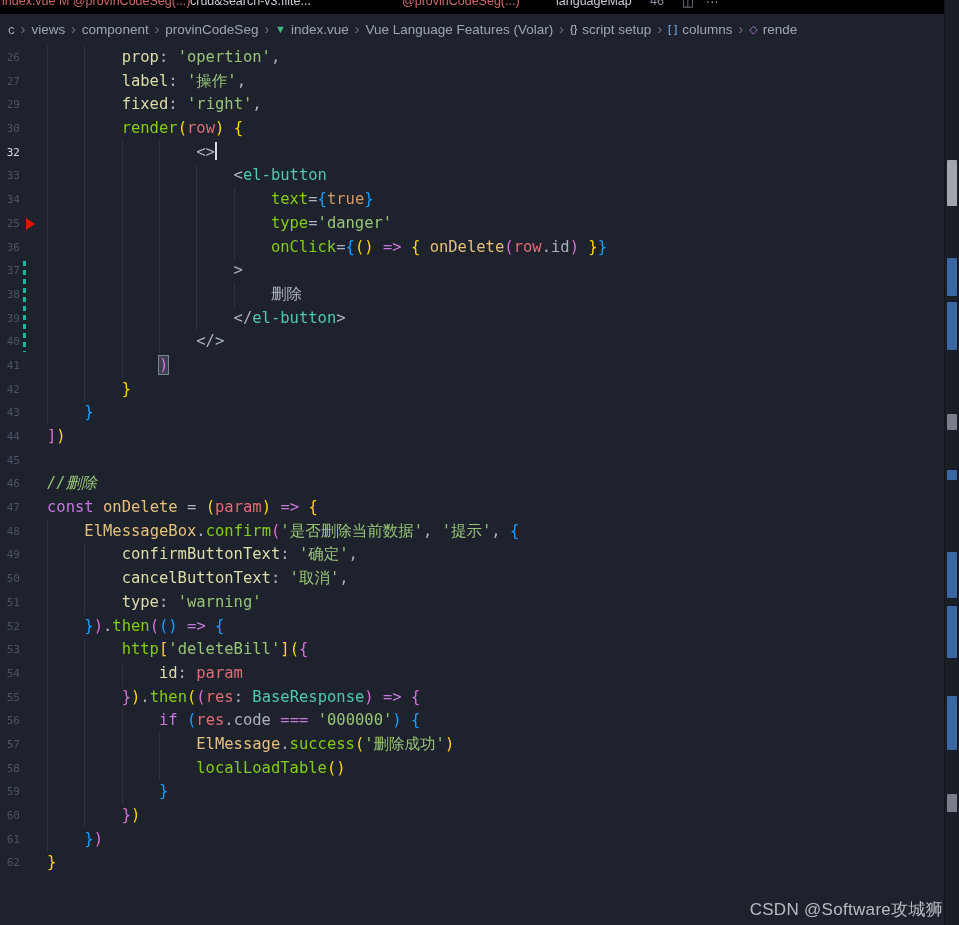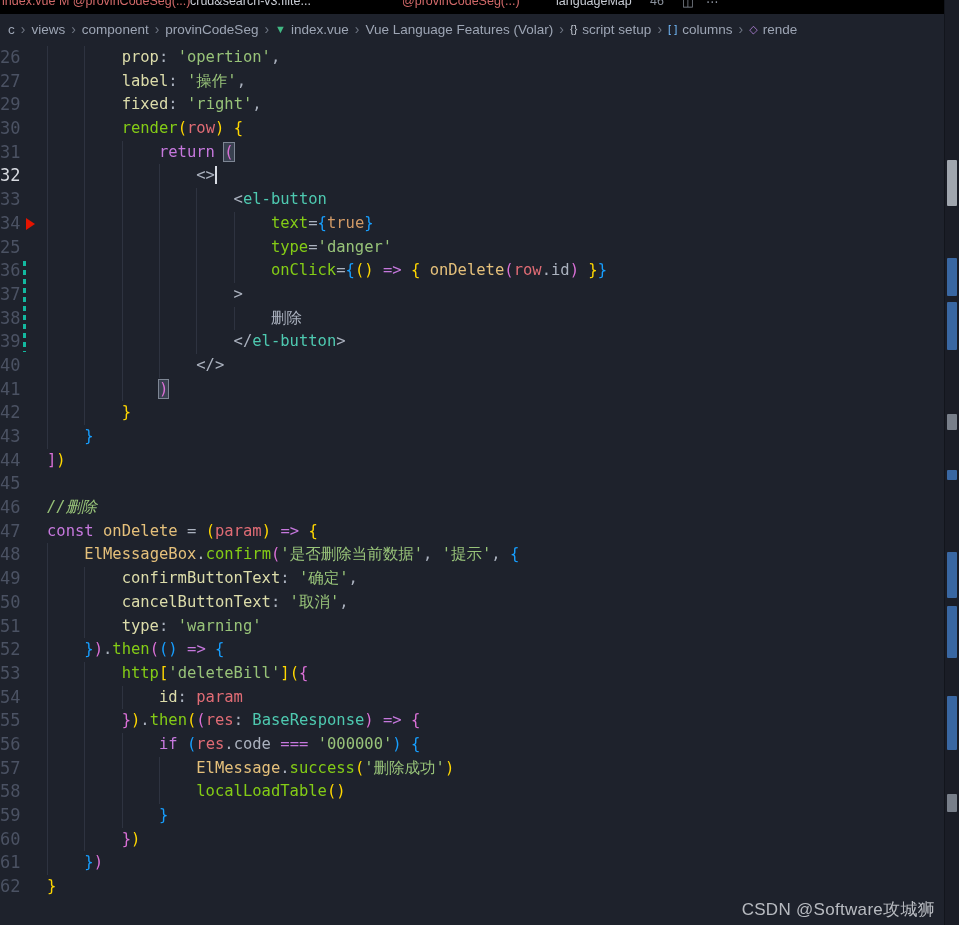--- a/index.html
+++ b/index.html
@@ -15,21 +15,21 @@
     position:absolute;top:14px;left:0;right:14px;height:30px;
     display:flex;align-items:center;padding-left:8px;gap:1px;
     color:#9da5b4;font-size:13.5px;white-space:nowrap;overflow:hidden;background:#1e222c;
   }
   .bc-sep{margin:0 5px;color:#6f7683;font-size:14px}
   .bc-item{display:inline-flex;align-items:center;gap:5px;cursor:pointer}
   .bc-icon{font-size:11px;line-height:1}
   
   .code{position:absolute;top:46px;left:0;right:14px;bottom:0;overflow:hidden}
   .row{height:23.7px;line-height:23.7px;white-space:pre;font-family:"DejaVu Sans Mono",monospace;font-size:15.5px;color:#abb2bf}
-  .ln{display:inline-block;width:20px;color:#4b5263;font-size:17px;vertical-align:top}
+  .ln{display:inline-block;width:20px;text-align:right;color:#4b5263;font-size:11px;vertical-align:top}
   .ln.active{color:#d7dae0}
   .gut{display:inline-block;width:27px}
   .ind{display:inline-block;width:4ch;height:23.7px;vertical-align:top;
        background:linear-gradient(#2e3340,#2e3340) no-repeat left top/1px 100%}
   
   .d{color:#abb2bf}
   .k{color:#c678dd}
   .s{color:#98c379}
   .n{color:#d19a66}
   .key{color:#dcdcaa}
@@ -45,21 +45,21 @@
   .cursor{display:inline-block;width:2px;height:18px;background:#d8dce4;vertical-align:middle;position:relative;top:-1px}
   
   .red-arrow{position:absolute;left:26px;width:0;height:0;
     border-top:6px solid transparent;border-bottom:6px solid transparent;border-left:9px solid #e51400;z-index:3}
   .change-bar{position:absolute;left:23px;width:3px;z-index:3;
     background:repeating-linear-gradient(180deg,#13b9a0 0 5px,transparent 5px 9px)}
   
   .minimap{position:absolute;top:0;right:0;width:14px;bottom:0;background:#1a1d26;border-left:1px solid #12151c;z-index:6}
   .mm-mark{position:absolute;left:2px;right:2px;border-radius:1px;opacity:.85}
   
-  .watermark{position:absolute;right:24px;bottom:4px;font-size:17px;color:#cdd0d5;opacity:.88;letter-spacing:.3px;z-index:7}
+  .watermark{position:absolute;right:16px;bottom:4px;font-size:17px;color:#cdd0d5;opacity:.88;letter-spacing:.3px;z-index:7}
 </style>
 </head>
 <body>
 
 <div class="tabstrip">
     <span class="tab-label" style="left: 2px; color: rgb(209, 105, 105);">index.vue M @provinCodeSeg(...)</span>
     <span class="tab-label" style="left: 190px; color: rgb(201, 205, 213);">crud&amp;search-v3.filte...</span>
     <span class="tab-label" style="left: 402px; color: rgb(209, 105, 105);">@provinCodeSeg(...)</span>
     <span class="tab-label" style="left: 556px; color: rgb(201, 205, 213);">languageMap</span>
     <span class="tab-label" style="left: 650px; color: rgb(138, 145, 156);">46</span>
@@ -108,21 +108,20 @@
       <span>rende</span>
     </span>
   </div>
 
 <div class="code">
   <div id="code-lines">
       <div class="row"><span class="ln">26</span><span class="gut"></span><span class="ind"></span><span class="ind"></span><span class="tok key">prop</span><span class="tok d">: </span><span class="tok s">'opertion'</span><span class="tok d">,</span></div>
       <div class="row"><span class="ln">27</span><span class="gut"></span><span class="ind"></span><span class="ind"></span><span class="tok key">label</span><span class="tok d">: </span><span class="tok s">'操作'</span><span class="tok d">,</span></div>
       <div class="row"><span class="ln">29</span><span class="gut"></span><span class="ind"></span><span class="ind"></span><span class="tok key">fixed</span><span class="tok d">: </span><span class="tok s">'right'</span><span class="tok d">,</span></div>
       <div class="row"><span class="ln">30</span><span class="gut"></span><span class="ind"></span><span class="ind"></span><span class="tok fn">render</span><span class="tok b1">(</span><span class="tok prm">row</span><span class="tok b1">)</span><span class="tok d"> </span><span class="tok b1">{</span></div>
-      <div class="row"><span class="ln">31</span><span class="gut"></span><span class="ind"></span><span class="ind"></span><span class="ind"></span><span class="tok k">return</span><span class="tok d"> </span><span class="tok b2 match">(</span></div>
       <div class="row"><span class="ln active">32</span><span class="gut"></span><span class="ind"></span><span class="ind"></span><span class="ind"></span><span class="ind"></span><span class="tok d">&lt;&gt;</span><span class="cursor"></span></div>
       <div class="row"><span class="ln">33</span><span class="gut"></span><span class="ind"></span><span class="ind"></span><span class="ind"></span><span class="ind"></span><span class="ind"></span><span class="tok d">&lt;</span><span class="tok typ">el-button</span></div>
       <div class="row"><span class="ln">34</span><span class="gut"></span><span class="ind"></span><span class="ind"></span><span class="ind"></span><span class="ind"></span><span class="ind"></span><span class="ind"></span><span class="tok fn">text</span><span class="tok d">=</span><span class="tok b3">{</span><span class="tok n">true</span><span class="tok b3">}</span></div>
       <div class="row"><span class="ln">25</span><span class="gut"></span><span class="ind"></span><span class="ind"></span><span class="ind"></span><span class="ind"></span><span class="ind"></span><span class="ind"></span><span class="tok fn">type</span><span class="tok d">=</span><span class="tok s">'danger'</span></div>
       <div class="row"><span class="ln">36</span><span class="gut"></span><span class="ind"></span><span class="ind"></span><span class="ind"></span><span class="ind"></span><span class="ind"></span><span class="ind"></span><span class="tok fn">onClick</span><span class="tok d">=</span><span class="tok b3">{</span><span class="tok b1">(</span><span class="tok b1">)</span><span class="tok d"> </span><span class="tok k">=&gt;</span><span class="tok d"> </span><span class="tok b1">{</span><span class="tok d"> </span><span class="tok cl">onDelete</span><span class="tok b2">(</span><span class="tok prm">row</span><span class="tok d">.id</span><span class="tok b2">)</span><span class="tok d"> </span><span class="tok b1">}</span><span class="tok b3">}</span></div>
       <div class="row"><span class="ln">37</span><span class="gut"></span><span class="ind"></span><span class="ind"></span><span class="ind"></span><span class="ind"></span><span class="ind"></span><span class="tok d">&gt;</span></div>
       <div class="row"><span class="ln">38</span><span class="gut"></span><span class="ind"></span><span class="ind"></span><span class="ind"></span><span class="ind"></span><span class="ind"></span><span class="ind"></span><span class="tok d">删除</span></div>
       <div class="row"><span class="ln">39</span><span class="gut"></span><span class="ind"></span><span class="ind"></span><span class="ind"></span><span class="ind"></span><span class="ind"></span><span class="tok d">&lt;/</span><span class="tok typ">el-button</span><span class="tok d">&gt;</span></div>
       <div class="row"><span class="ln">40</span><span class="gut"></span><span class="ind"></span><span class="ind"></span><span class="ind"></span><span class="ind"></span><span class="tok d">&lt;/&gt;</span></div>
       <div class="row"><span class="ln">41</span><span class="gut"></span><span class="ind"></span><span class="ind"></span><span class="ind"></span><span class="tok b2 match">)</span></div>

